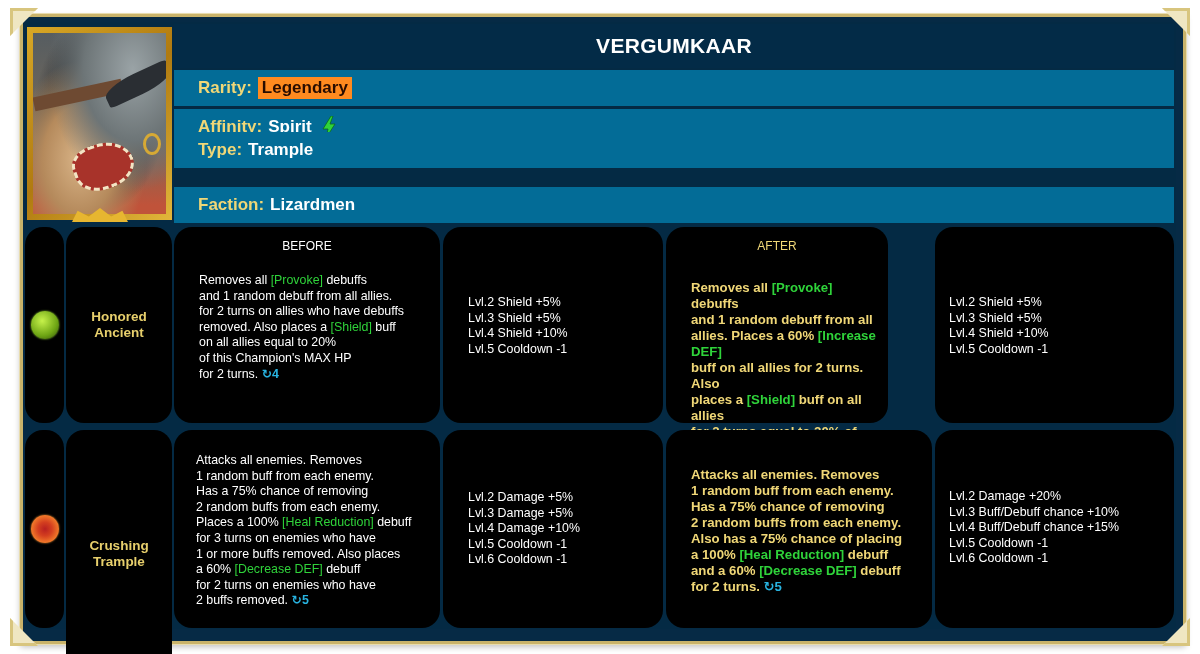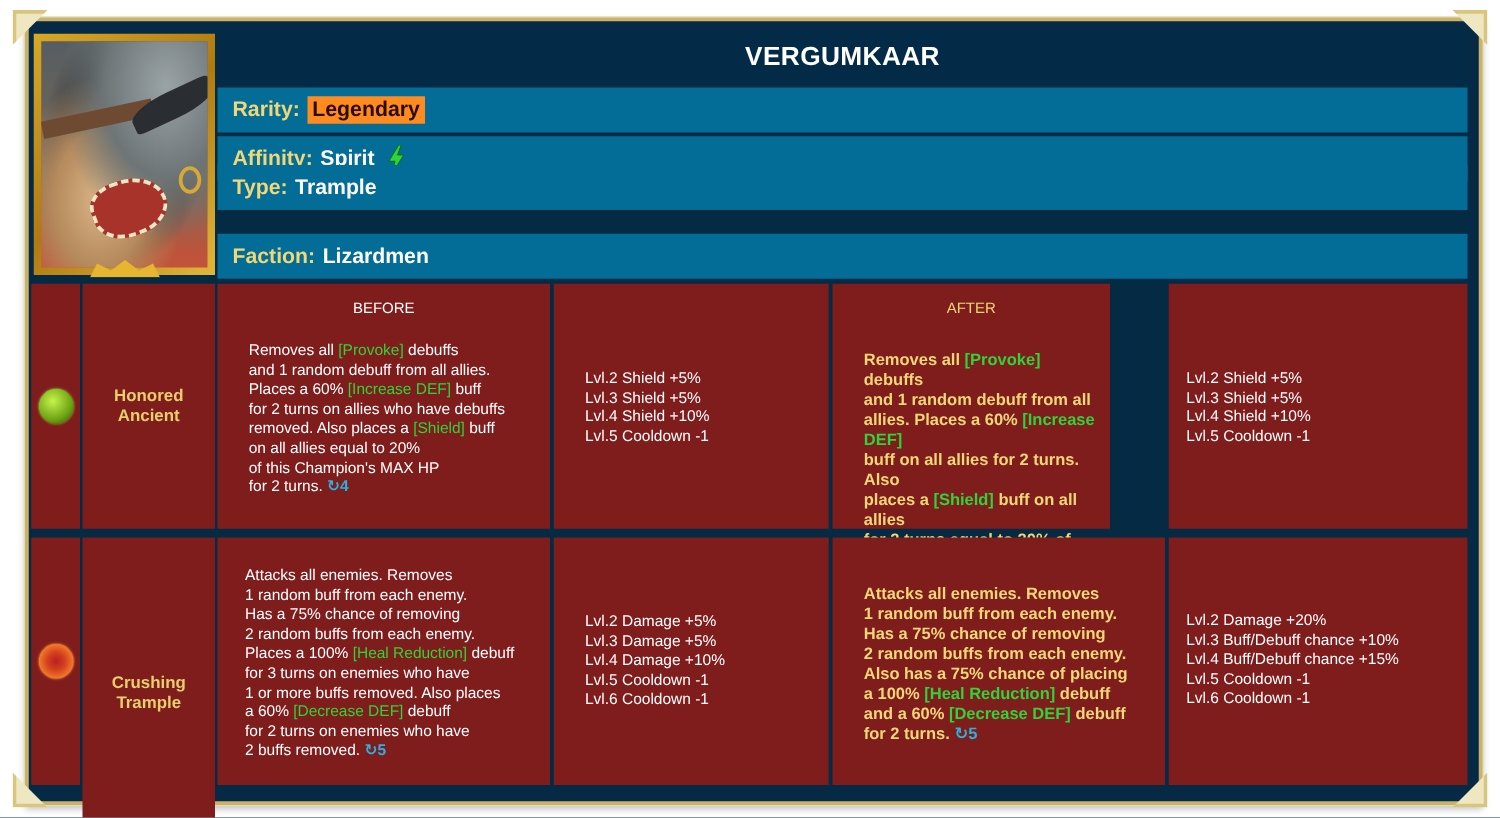--- a/index.html
+++ b/index.html
@@ -43,31 +43,31 @@
     background:#e7b630; clip-path:polygon(0 100%,10% 20%,30% 60%,50% 0,70% 60%,90% 20%,100% 100%);
   }
 
   .title-bar {
     position:absolute; left:174px; top:24px; width:1000px; height:44px;
     background:#032b47; color:#ffffff; font-weight:bold; font-size:21px;
     display:flex; align-items:center; justify-content:center; letter-spacing:0.3px;
   }
   .info-row {
     position:absolute; left:174px; width:1000px; height:36px;
-    background:#036c97; display:flex; align-items:center; padding-left:12px; box-sizing:border-box;
+    background:#036c97; display:flex; align-items:center; padding-left:24px; box-sizing:border-box;
     font-size:17px; font-weight:bold;
   }
   .info-row .lbl { color:#f0d777; }
   .info-row .val { color:#ffffff; margin-left:6px; }
   .badge-legendary { background:#ff8a1f; color:#2a0d00; padding:1px 4px; margin-left:6px; }
   .bolt { display:inline-block; margin-left:10px; width:14px; height:22px; }
 
   .cell {
-    position:absolute; background:#7f1d1d; box-sizing:border-box;
-    color:#ffffff; font-size:12.4px; line-height:15.6px;
+    position:absolute; background:#000000; box-sizing:border-box;
+    color:#ffffff; font-size:12.4px; line-height:15.6px;border-radius:18px;
   }
   .cell.icon-col { display:flex; align-items:center; justify-content:center; }
   .cell.name-col { display:flex; align-items:center; justify-content:center; text-align:center; color:#e7cf6c; font-weight:bold; font-size:13.5px; line-height:16px; }
   .cell .hdr { position:absolute; left:0; right:0; top:12px; text-align:center; font-size:12px; }
   .cell .hdr.after { color:#f0d777; }
   .desc { position:absolute; left:25px; right:10px; }
   .desc.after { color:#f0d777; font-weight:bold; font-size:13.2px; line-height:16px; }
   .tag { color:#2fd33a; }
   .cd { color:#28b3e0; font-weight:bold; }
   .lvls { position:absolute; left:25px; }
@@ -124,21 +124,20 @@
   <div class="skill-icon green"></div>
 </div>
 <div class="cell name-col" style="left:66px; top:227px; width:106px; height:196px;">
   <div><span>Honored</span><br><span>Ancient</span></div>
 </div>
 <div class="cell" style="left:174px; top:227px; width:266px; height:196px;">
   <div class="hdr">BEFORE</div>
   <div class="desc" style="top:46px;">
       <div><span>Removes all </span><span class="tag">[Provoke]</span><span> debuffs</span></div>
       <div><span>and 1 random debuff from all allies.</span></div>
-      <div><span>Places a 60% </span><span class="tag">[Increase DEF]</span><span> buff</span></div>
       <div><span>for 2 turns on allies who have debuffs</span></div>
       <div><span>removed. Also places a </span><span class="tag">[Shield]</span><span> buff</span></div>
       <div><span>on all allies equal to 20%</span></div>
       <div><span>of this Champion's MAX HP</span></div>
       <div><span>for 2 turns. </span><span class="cd">↻</span><span class="cd">4</span></div>
     </div>
 </div>
 <div class="cell" style="left:443px; top:227px; width:220px; height:196px;">
   <div class="lvls" style="top:68px;">
       <span class="lvl-line">Lvl.2 Shield +5%</span>

